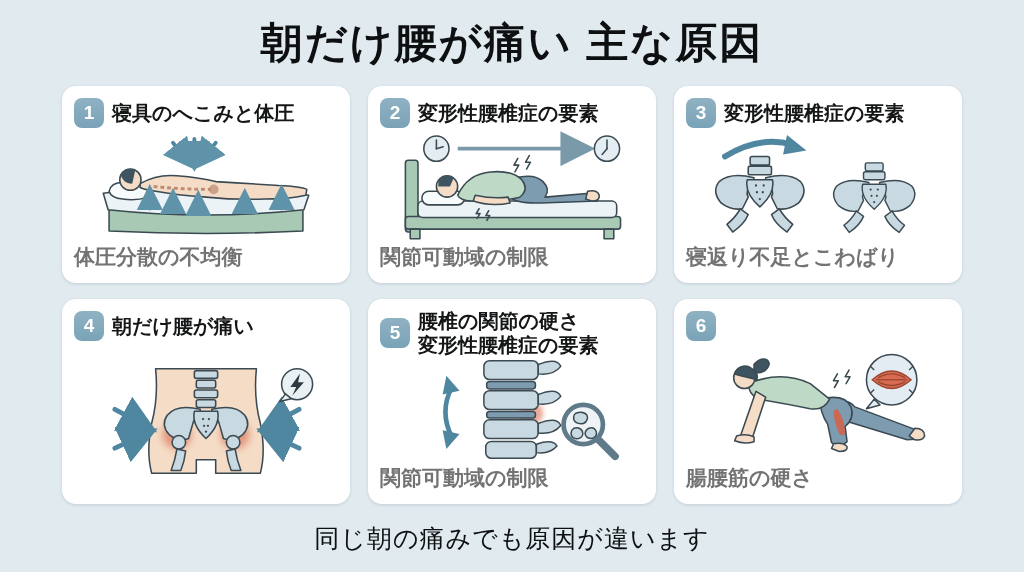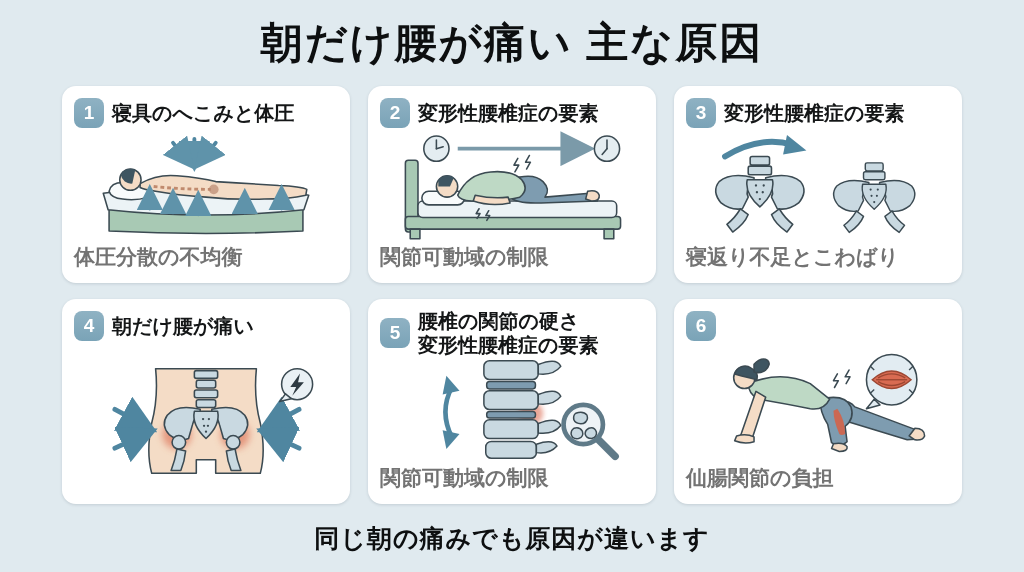--- a/index.html
+++ b/index.html
@@ -50,21 +50,21 @@
   .illu{
     flex:1;display:flex;align-items:center;justify-content:center;
     min-height:0;
   }
   .illu svg{width:252px;height:100%;max-height:118px;}
   .caption{
     text-align:left;font-size:21px;font-weight:bold;
     padding:2px 0 6px 0;color:#737373;
   }
   .footer-bar{flex:1;display:flex;align-items:center;justify-content:center;}
-  .footer-text{font-size:25px;font-weight:bold;color:#0d0f10;letter-spacing:1px;}
+  .footer-text{font-size:25px;font-weight:normal;color:#0d0f10;letter-spacing:1px;}
 
   
   .ln{stroke:#3b4a52;stroke-width:1.6;stroke-linejoin:round;stroke-linecap:round;}
   .nofill{fill:none;}
   .bone{fill:#c9d9e1;}
   .skin{fill:#f4dcc6;}
   .green{fill:#a8c9b4;}
   .mat{fill:#ecf3f6;}
   .hair{fill:#3e5561;}
   .shirt{fill:#bed9c5;}
@@ -383,21 +383,21 @@
             </g>
             <g class="nofill" stroke="#3b4a52" stroke-width="1.4">
               <path d="M188,22 l-4,-4"></path>
                 <path d="M224,22 l4,-4"></path>
               <path d="M188,42 l-4,4"></path>
                 <path d="M224,42 l4,4"></path>
             </g>
           </g>
         </svg>
       </div>
-      <div class="caption">仙腸関節の負担</div>
+      <div class="caption">腸腰筋の硬さ</div>
     </div>
 
   </div>
 
   <div class="footer-bar">
     <div class="footer-text">同じ朝の痛みでも原因が違います</div>
   </div>
 
 </div>
 

